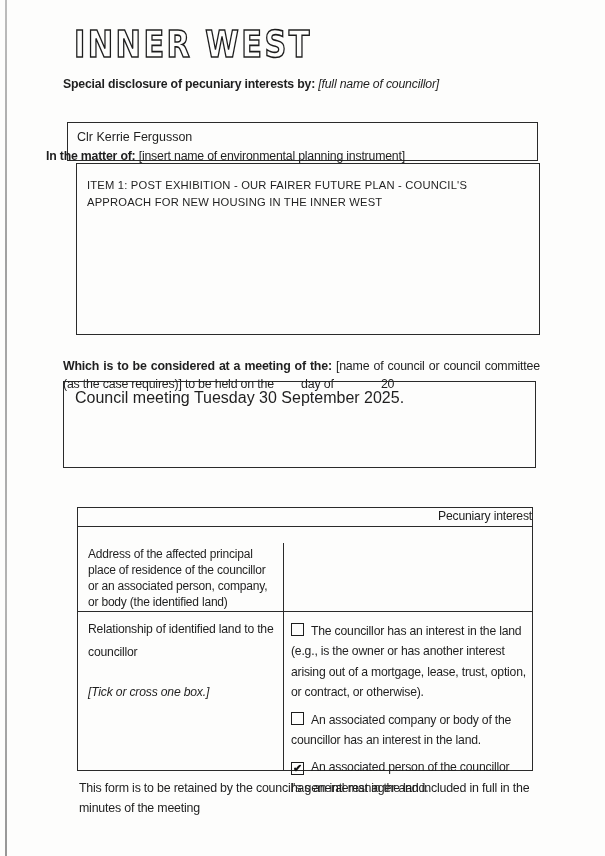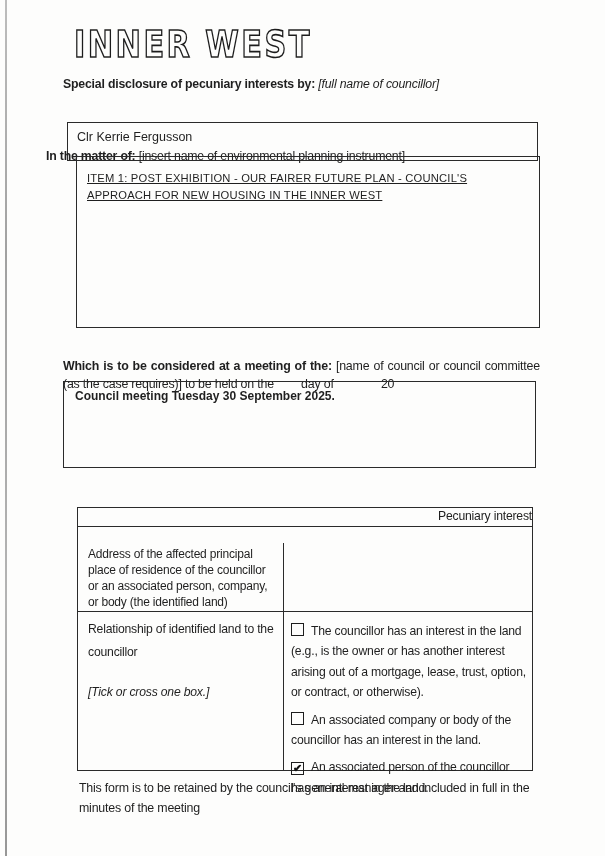--- a/index.html
+++ b/index.html
@@ -30,33 +30,33 @@
   .hint { font-style:italic; font-weight:normal; }
   .hint-up { font-weight:normal; }
   .fieldbox { position:absolute; border:1.5px solid #2a2a2a; background:transparent; }
   .typed { font-family:"Liberation Sans", sans-serif; }
 
   .sec1-label { position:absolute; left:63px; top:77px; }
   .box-name   { left:67px; top:94px; width:469px; height:37px;margin-top:28px; }
   .box-name .typed { padding:7px 0 0 9px; font-size:12.5px; }
 
   .sec2-label { position:absolute; left:46px; top:149px; }
-  .box-matter { left:76px; top:156px; width:462px; height:170px;text-decoration:underline; }
+  .box-matter { left:76px; top:163px; width:462px; height:170px; }
   .box-matter .typed { padding:13px 0 0 10px; width:430px; font-size:11.2px; line-height:16.5px; letter-spacing:.2px; }
 
   .meeting-para {
     position:absolute; left:63px; top:346px; width:477px;
     font-size:12.4px; line-height:17.2px; letter-spacing:-0.2px;
     text-align:justify;
   }
   .gap-a { margin-left:24px; }
   .gap-b { margin-left:44px; }
 
   .box-meeting { left:63px; top:381px; width:471px; height:85px; }
-  .box-meeting .typed { padding:7px 0 0 11px; font-size:12px;font-weight:bold; }
+  .box-meeting .typed { padding:7px 0 0 11px; font-size:16px; }
 
   
   .ptable {
     position:absolute; left:77px; top:507px; width:456px;
     border:1.6px solid #2a2a2a; box-sizing:border-box;
     font-size:12.2px; letter-spacing:-0.2px;
   }
   .pt-header { height:19px; border-bottom:1.5px solid #2a2a2a; padding:1px 0 0 4px; box-sizing:border-box;text-align:right; }
   .pt-row { display:flex; }
   .row-address { border-bottom:1.5px solid #2a2a2a; height:84px;align-items:flex-end; }

